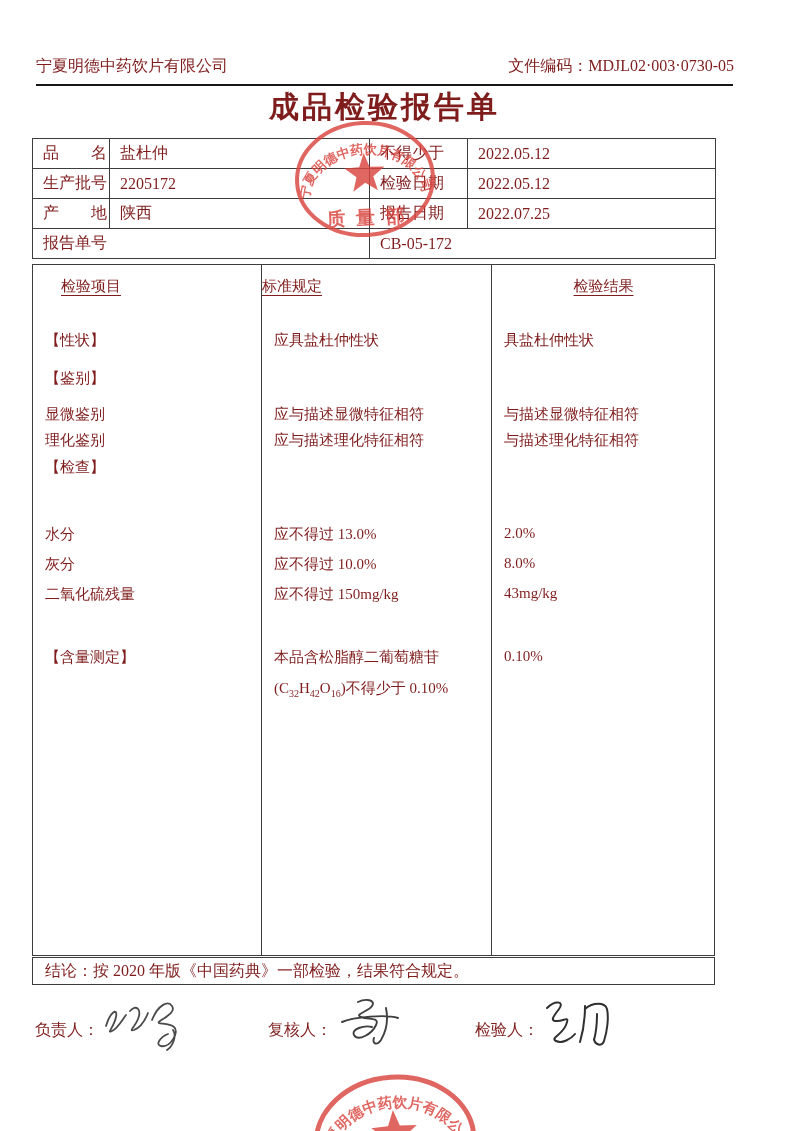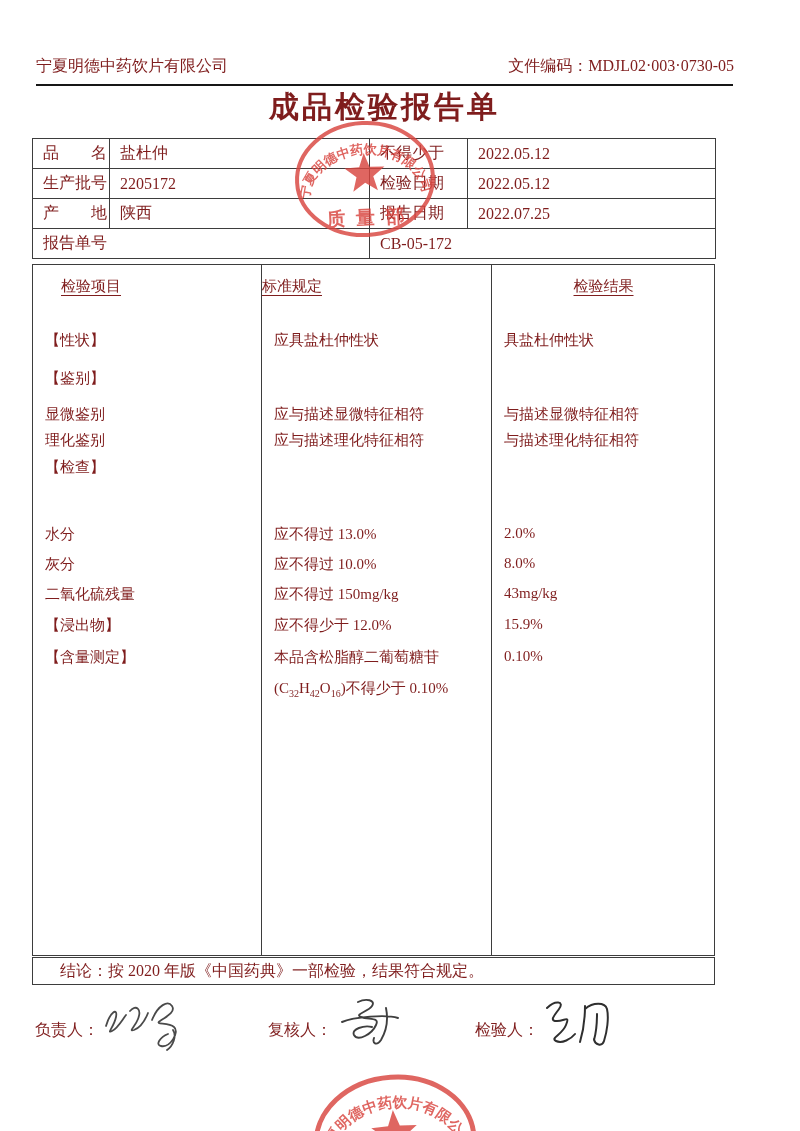--- a/index.html
+++ b/index.html
@@ -46,21 +46,21 @@
   .irow .cs { position:absolute; left:241px; width:212px; white-space:nowrap; }
   .irow .cr { position:absolute; left:471px; width:206px; white-space:nowrap; }
   .r0{top:66px} .r1{top:104px} .r2{top:140px} .r3{top:166px} .r4{top:193px}
   .r5{top:220px} .r6{top:260px} .r7{top:290px} .r8{top:320px} .r9{top:351px}
   .r10{top:383px} .r11{top:414px}
   sub { font-size:10px; }
   
   .conclusion {
     position:absolute; left:32px; top:957px; width:683px; height:28px;
     border:1px solid #3d3d3d; font-size:16px;
-    display:flex; align-items:center; padding-left:27px; white-space:nowrap;
+    display:flex; align-items:center; padding-left:12px; white-space:nowrap;
   }
   
   .signs { position:absolute; left:0; top:998px; width:800px; height:70px; font-size:16px; }
   .sig-group { position:absolute; top:12px; white-space:nowrap; }
   .sg1{left:35px} .sg2{left:268px} .sg3{left:475px}
   .sig-group svg { vertical-align:middle; margin-left:2px; margin-top:-14px; }
   
   .stamp { position:absolute; opacity:0.82; }
   .stamp1 { left:291px; top:118px; transform:rotate(-3deg); }
   .stamp2 { left:277px; top:805px; transform:rotate(-4deg); }
@@ -151,25 +151,20 @@
     <div class="irow r7">
       <span class="ci">灰分</span>
       <span class="cs">应不得过 10.0%</span>
       <span class="cr">8.0%</span>
     </div>
     <div class="irow r8">
       <span class="ci">二氧化硫残量</span>
       <span class="cs">应不得过 150mg/kg</span>
       <span class="cr">43mg/kg</span>
     </div>
-    <div class="irow r9">
-      <span class="ci">【浸出物】</span>
-      <span class="cs">应不得少于 12.0%</span>
-      <span class="cr">15.9%</span>
-    </div>
     <div class="irow r10">
       <span class="ci">【含量测定】</span>
       <span class="cs">本品含松脂醇二葡萄糖苷</span>
       <span class="cr">0.10%</span>
     </div>
     <div class="irow r11">
       <span class="cs"><span>(C</span><sub>32</sub><span>H</span><sub>42</sub><span>O</span><sub>16</sub><span>)不得少于 0.10%</span></span>
     </div>
 
     <svg class="stamp stamp2" width="170" height="142" viewBox="0 0 170 142" xmlns="http://www.w3.org/2000/svg">

